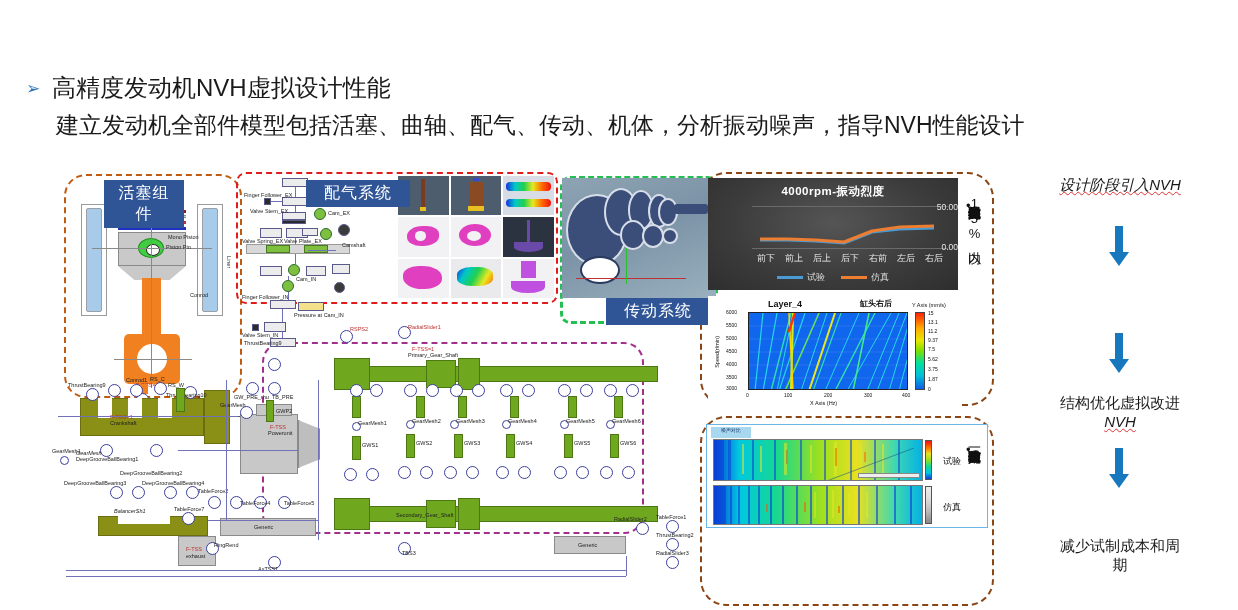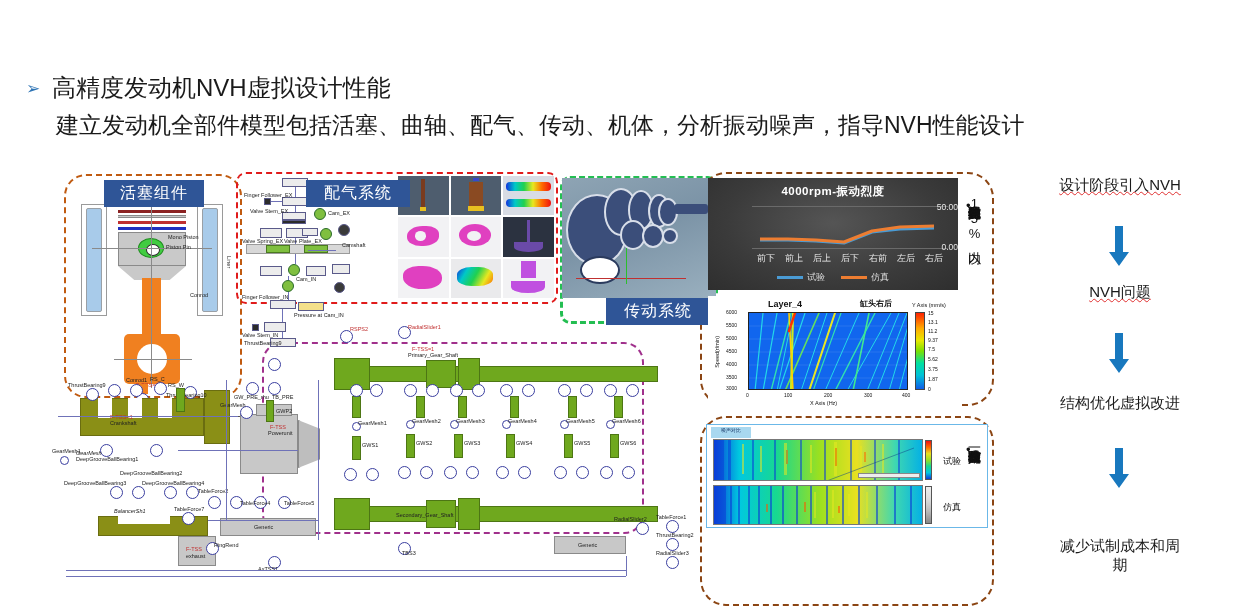--- a/index.html
+++ b/index.html
@@ -58,21 +58,21 @@
     border:2.5px dashed #A0308C; border-radius:20px; }
   .r-vib     { left:700px; top:172px; width:294px; height:234px;
     border:2.5px dashed #8B4513; border-radius:26px; }
   .r-noise   { left:700px; top:416px; width:294px; height:190px;
     border:2.5px dashed #8B4513; border-radius:26px; }
 
   
   .chip { position:absolute; background:#2F5597; color:#fff;
     font-size:16px; text-align:center; letter-spacing:1px;
     padding:3px 10px; }
-  .chip-piston { left:104px; top:180px; width:100px; }
+  .chip-piston { left:104px; top:180px; width:80px; }
   .chip-valve  { left:306px; top:180px; width:104px; }
   .chip-trans  { left:606px; top:298px; width:104px; }
 
   
   .piston-art { position:absolute; left:74px; top:194px; width:158px; height:196px; }
   .liner { position:absolute; width:16px; height:104px; background:#A8CBEA;
     border:1.2px solid #9aa0a6; border-radius:2px; }
   .liner.l { left:12px; top:14px; } .liner.r { left:128px; top:14px; }
   .liner-out { position:absolute; width:26px; height:112px; border:1.2px solid #9a9a9a; background:#fff; }
   .liner-out.l { left:7px; top:10px; } .liner-out.r { left:123px; top:10px; }
@@ -163,21 +163,21 @@
 
   
   .vtext { position:absolute; writing-mode: vertical-rl; text-orientation: upright;
     font-size:13px; color:#111; line-height:1.15; letter-spacing:0px; }
 
   
   .flow-step { position:absolute; width:200px; text-align:center; font-size:15px;
     color:#1a1a1a; line-height:1.25; }
   .flow-arrow { position:absolute; width:22px; height:40px; }
   .u-wave { text-decoration: underline; text-decoration-style: wavy;
-    text-decoration-color:#E03030; text-decoration-thickness:1px; }
+    text-decoration-color:#E03030; text-decoration-thickness:1px;font-style:italic; }
 </style>
 </head>
 <body>
 
 <div class="slide">
 
 
   <div class="bullet-row">
     <span class="bullet-mark">➢</span>
     <span class="bullet-h1">高精度发动机NVH虚拟设计性能</span>
@@ -720,28 +720,28 @@
   </div>
 
   <div class="flow-step" style="left:1020px;top:176px;">
     <div><span class="u-wave">设计阶段引入NVH</span></div>
   </div>
   <svg class="flow-arrow" style="left:1108px;top:226px;" viewBox="0 0 22 40">
     <polygon points="7,0 15,0 15,26 21,26 11,40 1,26 7,26" fill="#1878BE"></polygon>
   </svg>
 
   <div class="flow-step" style="left:1020px;top:283px;">
-    <div><span class="u-wave">NVH问题</span></div>
   </div>
   <svg class="flow-arrow" style="left:1108px;top:333px;" viewBox="0 0 22 40">
     <polygon points="7,0 15,0 15,26 21,26 11,40 1,26 7,26" fill="#1878BE"></polygon>
   </svg>
 
   <div class="flow-step" style="left:1020px;top:394px;">
     <div>结构优化虚拟改进</div>
+    <div><span class="u-wave">NVH</span></div>
   </div>
   <svg class="flow-arrow" style="left:1108px;top:448px;" viewBox="0 0 22 40">
     <polygon points="7,0 15,0 15,26 21,26 11,40 1,26 7,26" fill="#1878BE"></polygon>
   </svg>
 
   <div class="flow-step" style="left:1020px;top:537px;">
     <div>减少试制成本和周</div>
     <div>期</div>
   </div>
 

